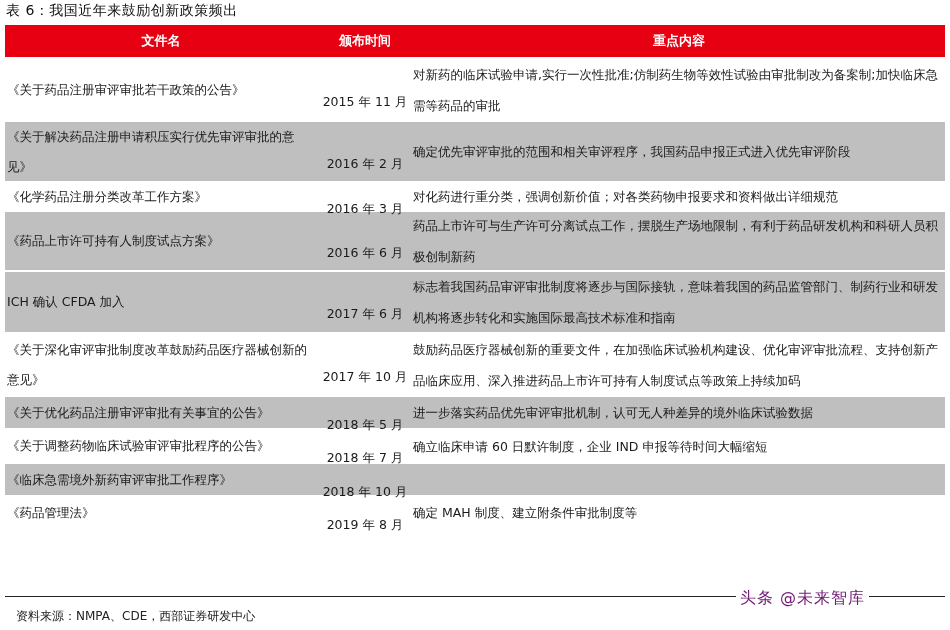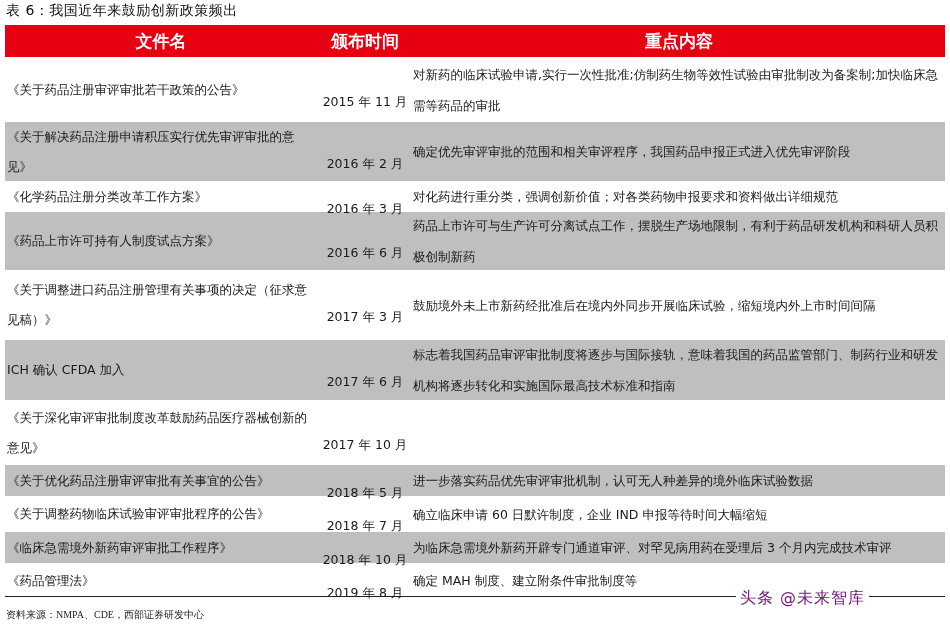--- a/index.html
+++ b/index.html
@@ -11,39 +11,39 @@
     .title {
       position: absolute; left: 6px; top: 2px;
       font-size: 14px; font-weight: normal; color: #111;
       letter-spacing: 0.5px;
     }
     .table {
       position: absolute; left: 5px; top: 25px; width: 940px;
     }
     .hdr {
       display: flex; height: 32px; background: #e60012; color: #fff;
-      font-size: 17px; font-weight: bold; align-items: center;
+      font-size: 13px; font-weight: bold; align-items: center;
     }
     .hdr .c1 { width: 312px; text-align: center; }
     .hdr .c2 { width: 96px; text-align: center; }
     .hdr .c3 { flex: 1; text-align: center; }
     .row {
       display: flex; align-items: center; font-size: 12.5px;
       border-top: 2px solid #ffffff;
     }
     .row.gray { background: #bfbfbf; }
     .row.white { background: #ffffff; }
     .row .c1 { width: 312px; padding-left: 2px; line-height: 30px; box-sizing: border-box; }
     .row .c2 { width: 96px; white-space: nowrap; text-align: center; margin-top: 25px; }
     .row .c3 { flex: 1; line-height: 31px; padding-left: 0px; }
     .footline {
       position: absolute; left: 5px; top: 596px; width: 940px; height: 1px; background: #222;
     }
     .source {
-      position: absolute; left: 6px; top: 608px; font-size: 10px; color: #222; font-family: Liberation Serif, serif;
+      position: absolute; left: 16px; top: 608px; font-size: 12px; color: #222;
     }
     .watermark {
       position: absolute; left: 736px; top: 588px; font-size: 16px; color: #701a75;
       background: #fff; padding: 0 4px; letter-spacing: 1px;
     }
   </style>
 </head>
 <body>
 
 <div class="title">表 6：我国近年来鼓励创新政策频出</div>
@@ -68,48 +68,43 @@
   <div class="row white" style="height:27px">
     <div class="c1">《化学药品注册分类改革工作方案》</div>
     <div class="c2">2016 年 3 月</div>
     <div class="c3">对化药进行重分类，强调创新价值；对各类药物申报要求和资料做出详细规范</div>
   </div>
   <div class="row gray" style="height:58px">
     <div class="c1">《药品上市许可持有人制度试点方案》</div>
     <div class="c2">2016 年 6 月</div>
     <div class="c3">药品上市许可与生产许可分离试点工作，摆脱生产场地限制，有利于药品研发机构和科研人员积极创制新药</div>
   </div>
-  <div class="row white" style="height:66px">
-    <div class="c1">《关于调整进口药品注册管理有关事项的决定（征求意见稿）》</div>
-    <div class="c2">2017 年 3 月</div>
-    <div class="c3">鼓励境外未上市新药经批准后在境内外同步开展临床试验，缩短境内外上市时间间隔</div>
-  </div>
   <div class="row gray" style="height:60px">
     <div class="c1">ICH 确认 CFDA 加入</div>
     <div class="c2">2017 年 6 月</div>
     <div class="c3">标志着我国药品审评审批制度将逐步与国际接轨，意味着我国的药品监管部门、制药行业和研发机构将逐步转化和实施国际最高技术标准和指南</div>
   </div>
   <div class="row white" style="height:61px">
     <div class="c1">《关于深化审评审批制度改革鼓励药品医疗器械创新的意见》</div>
     <div class="c2">2017 年 10 月</div>
+    <div class="c3">鼓励药品医疗器械创新的重要文件，在加强临床试验机构建设、优化审评审批流程、支持创新产品临床应用、深入推进药品上市许可持有人制度试点等政策上持续加码</div>
   </div>
   <div class="row gray" style="height:31px">
     <div class="c1">《关于优化药品注册审评审批有关事宜的公告》</div>
     <div class="c2">2018 年 5 月</div>
     <div class="c3">进一步落实药品优先审评审批机制，认可无人种差异的境外临床试验数据</div>
   </div>
   <div class="row white" style="height:32px">
     <div class="c1">《关于调整药物临床试验审评审批程序的公告》</div>
     <div class="c2">2018 年 7 月</div>
     <div class="c3">确立临床申请 60 日默许制度，企业 IND 申报等待时间大幅缩短</div>
   </div>
   <div class="row gray" style="height:31px">
     <div class="c1">《临床急需境外新药审评审批工作程序》</div>
     <div class="c2">2018 年 10 月</div>
-    <div class="c3">为临床急需境外新药开辟专门通道审评、对罕见病用药在受理后 3 个月内完成技术审评</div>
   </div>
   <div class="row white" style="height:31px">
     <div class="c1">《药品管理法》</div>
     <div class="c2">2019 年 8 月</div>
     <div class="c3">确定 MAH 制度、建立附条件审批制度等</div>
   </div>
 </div>
 
 <div class="footline"></div>
 <div class="source">资料来源：NMPA、CDE，西部证券研发中心</div>

